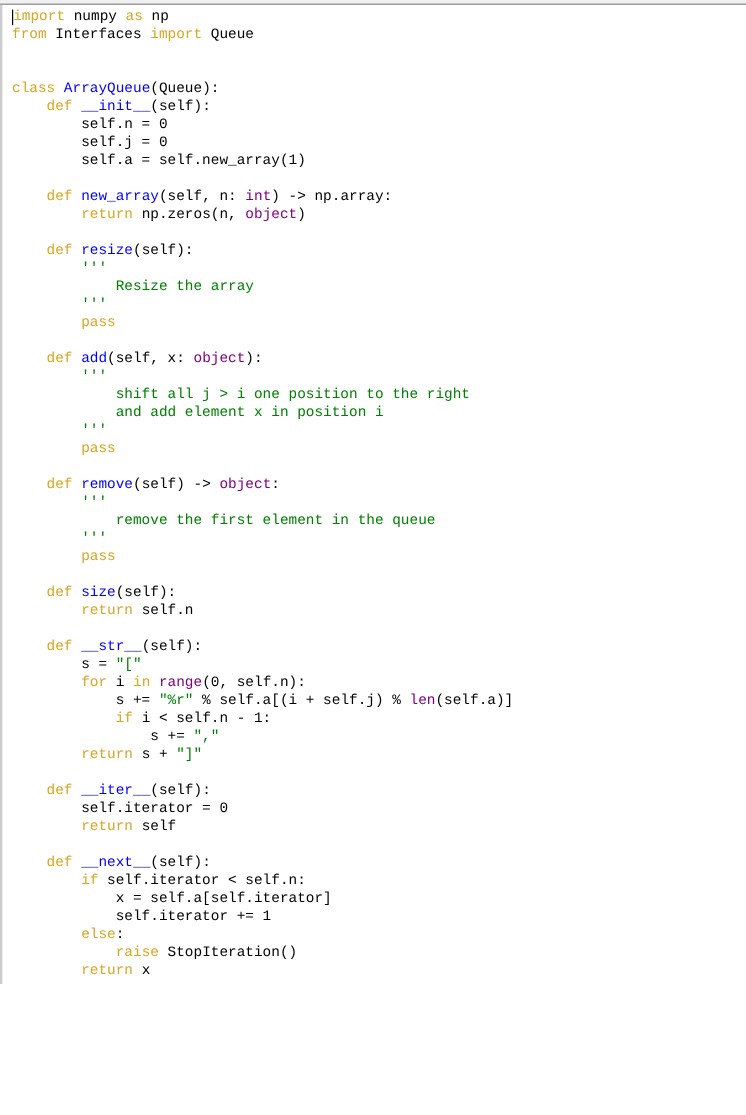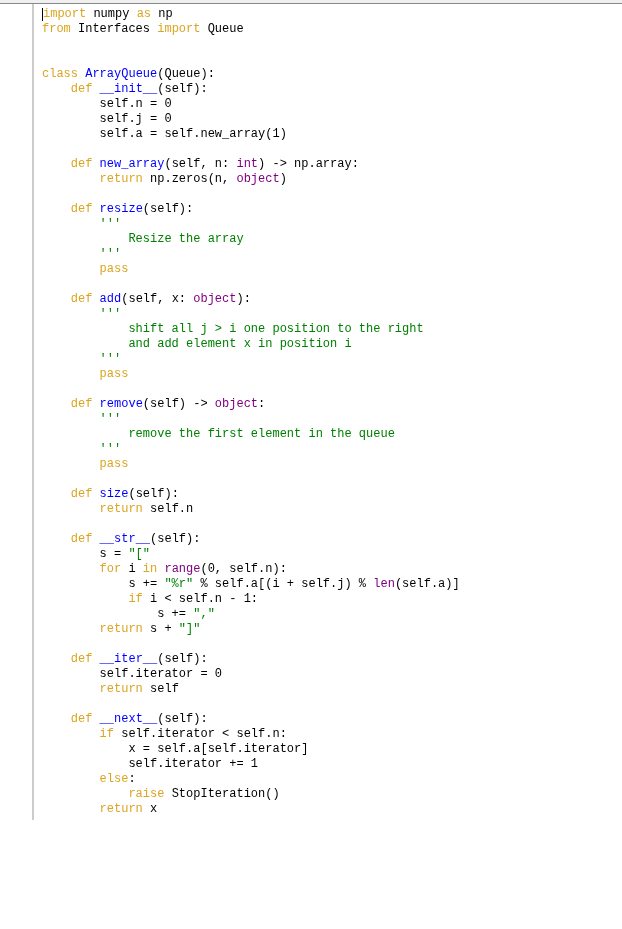--- a/index.html
+++ b/index.html
@@ -15,21 +15,20 @@
       border-bottom: 1px solid #888;
       padding: 0 4px;
       height: 3px;
       overflow: hidden;
     }
     .editor {
       padding: 3px 8px 3px 8px;
       border-left: 2px solid #ccc;
       white-space: pre;
       line-height: 15px;
-      margin-left: 32px;
     }
     .kw { color: #DAA520; }
     .def { color: #0000FF; }
     .builtin { color: #800080; }
     .string { color: #008000; }
     .cursor {
       display: inline-block;
       width: 1px;
       height: 13px;
       background: #000;

